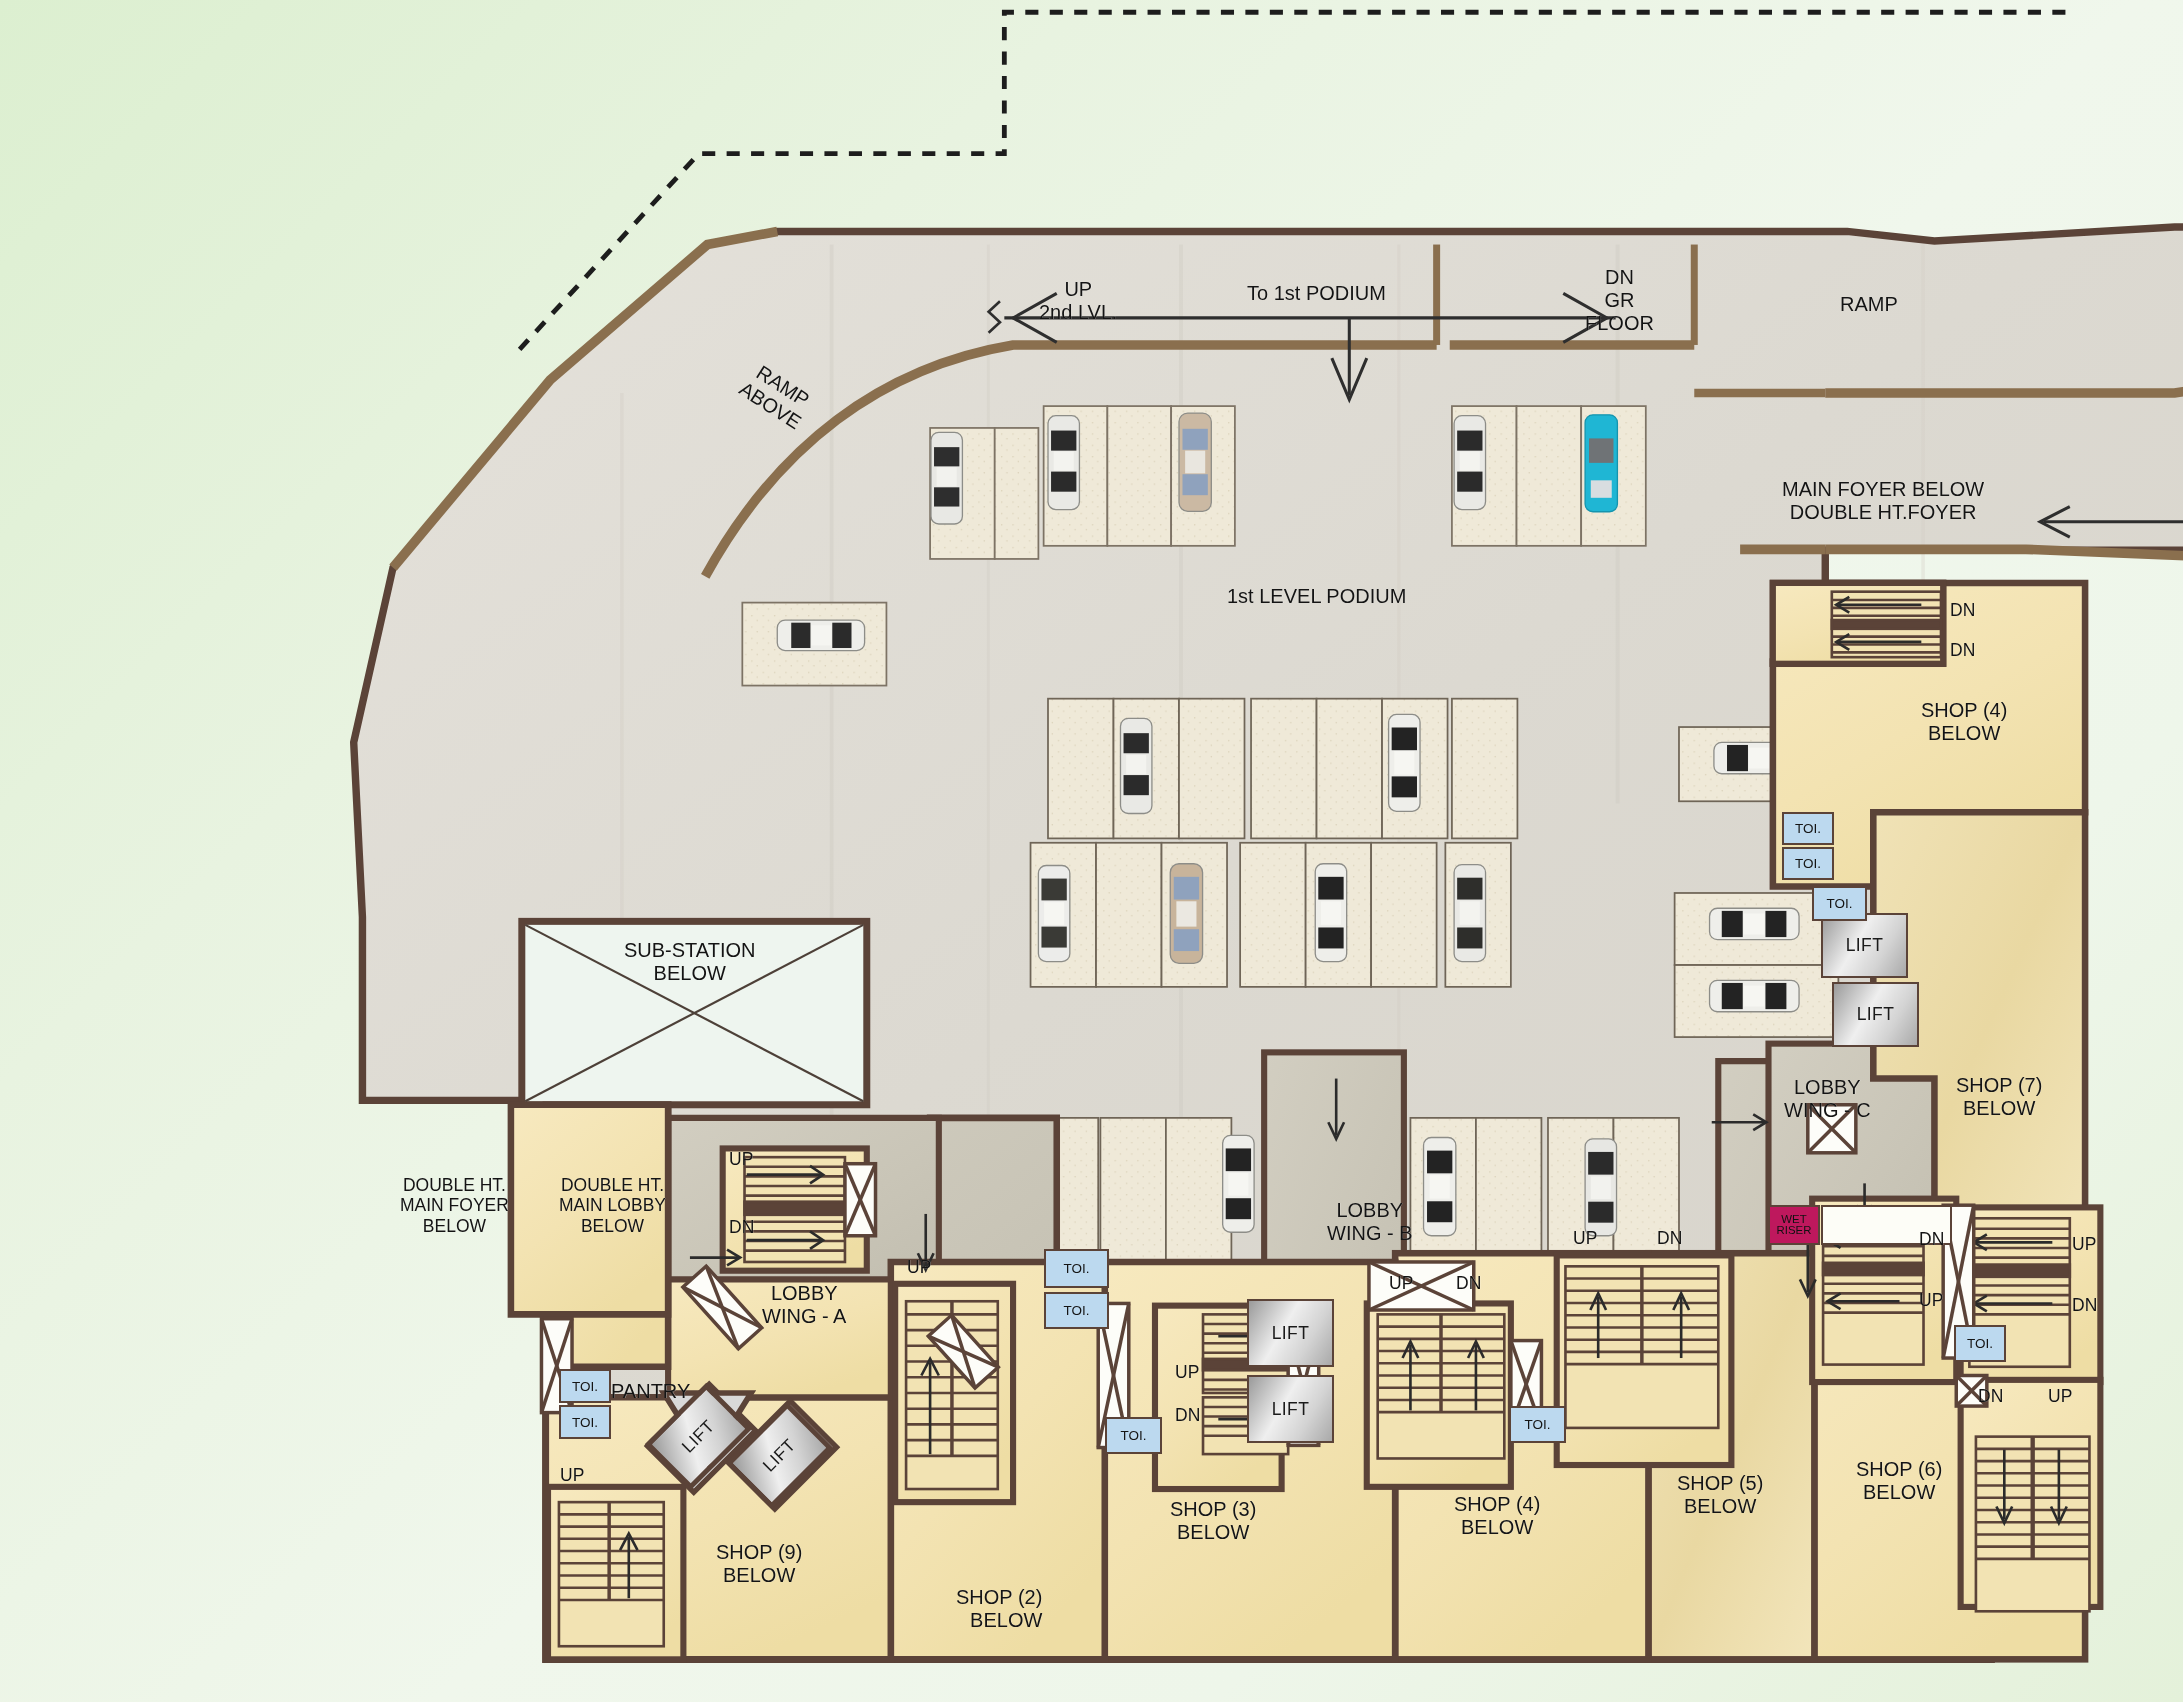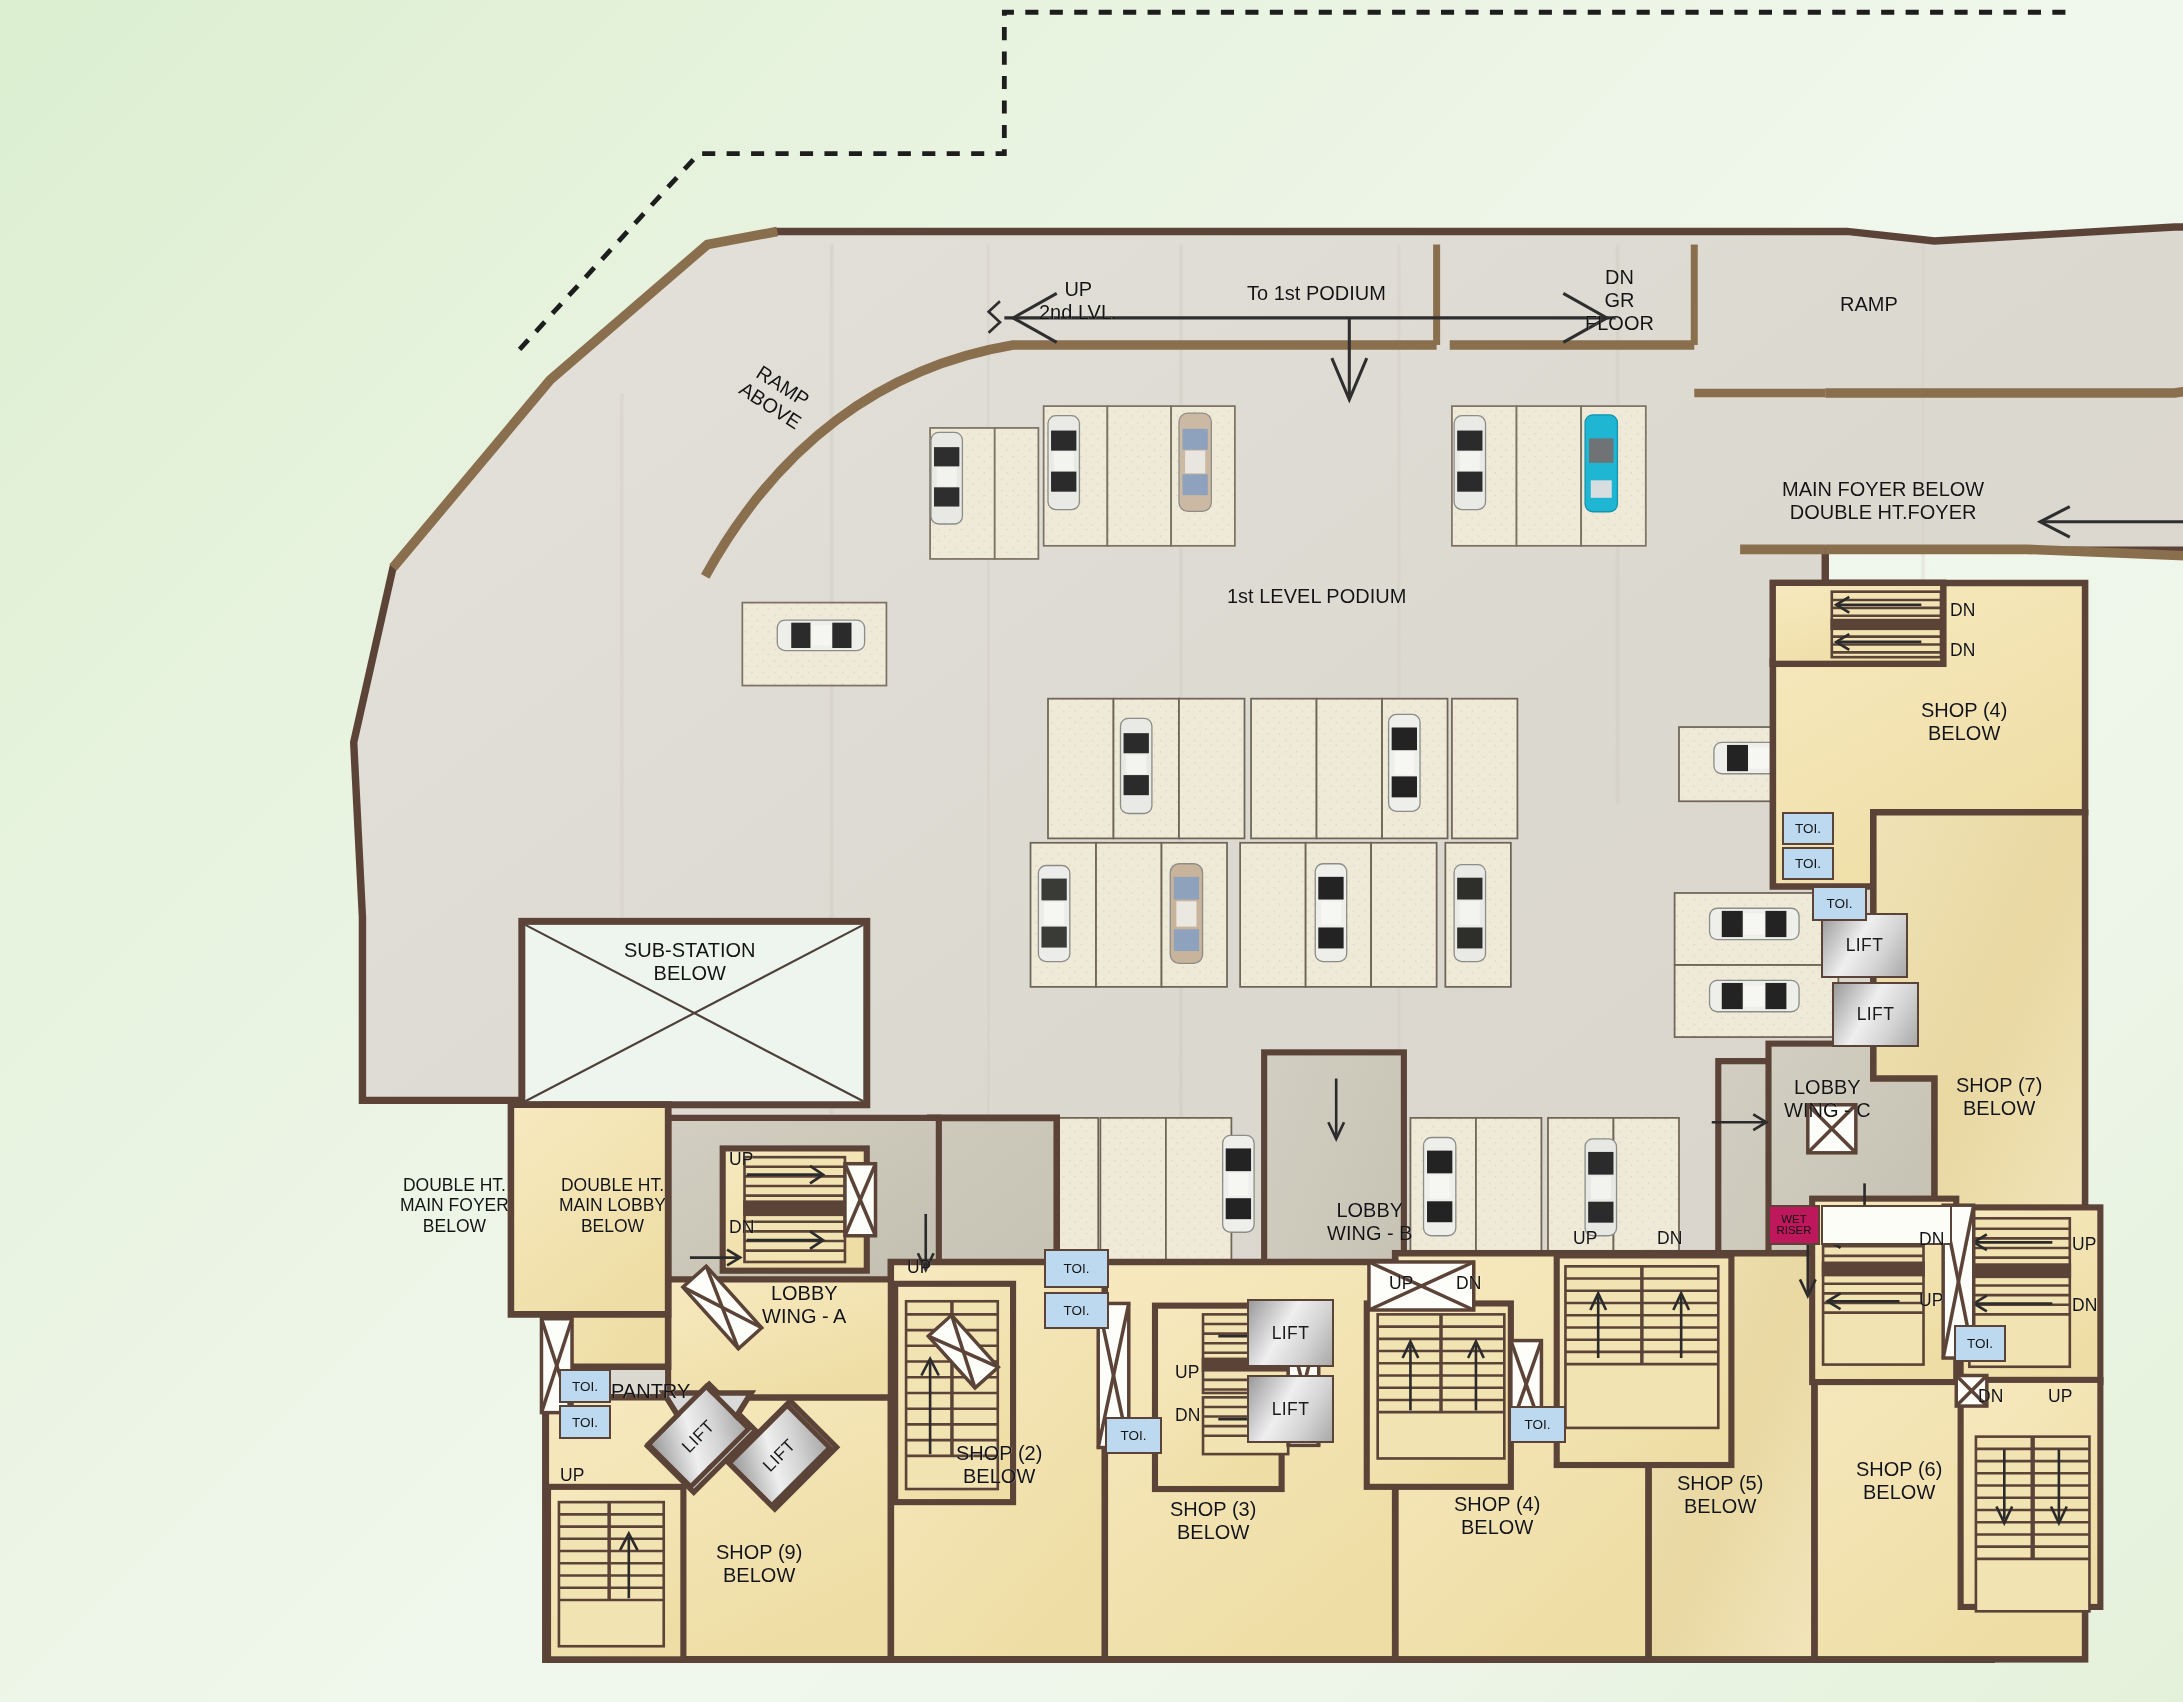--- a/index.html
+++ b/index.html
@@ -659,21 +659,21 @@
 WING - A</div>
   <div class="lbl m" style="left:1327px;top:1199px;">LOBBY
 WING - B</div>
   <div class="lbl m" style="left:1784px;top:1076px;">LOBBY
 WING - C</div>
 
   <div class="lbl m" style="left:611px;top:1380px;">PANTRY</div>
 
   <div class="lbl m" style="left:716px;top:1541px;">SHOP (9)
 BELOW</div>
-  <div class="lbl m" style="left:956px;top:1442px;">SHOP (2)
+  <div class="lbl m" style="left:956px;top:1586px;text-align:right;">SHOP (2)
 BELOW</div>
   <div class="lbl m" style="left:1170px;top:1498px;">SHOP (3)
 BELOW</div>
   <div class="lbl m" style="left:1454px;top:1493px;">SHOP (4)
 BELOW</div>
   <div class="lbl m" style="left:1677px;top:1472px;">SHOP (5)
 BELOW</div>
   <div class="lbl m" style="left:1856px;top:1458px;">SHOP (6)
 BELOW</div>
   <div class="lbl m" style="left:1956px;top:1028px;margin-top:46px;">SHOP (7)

